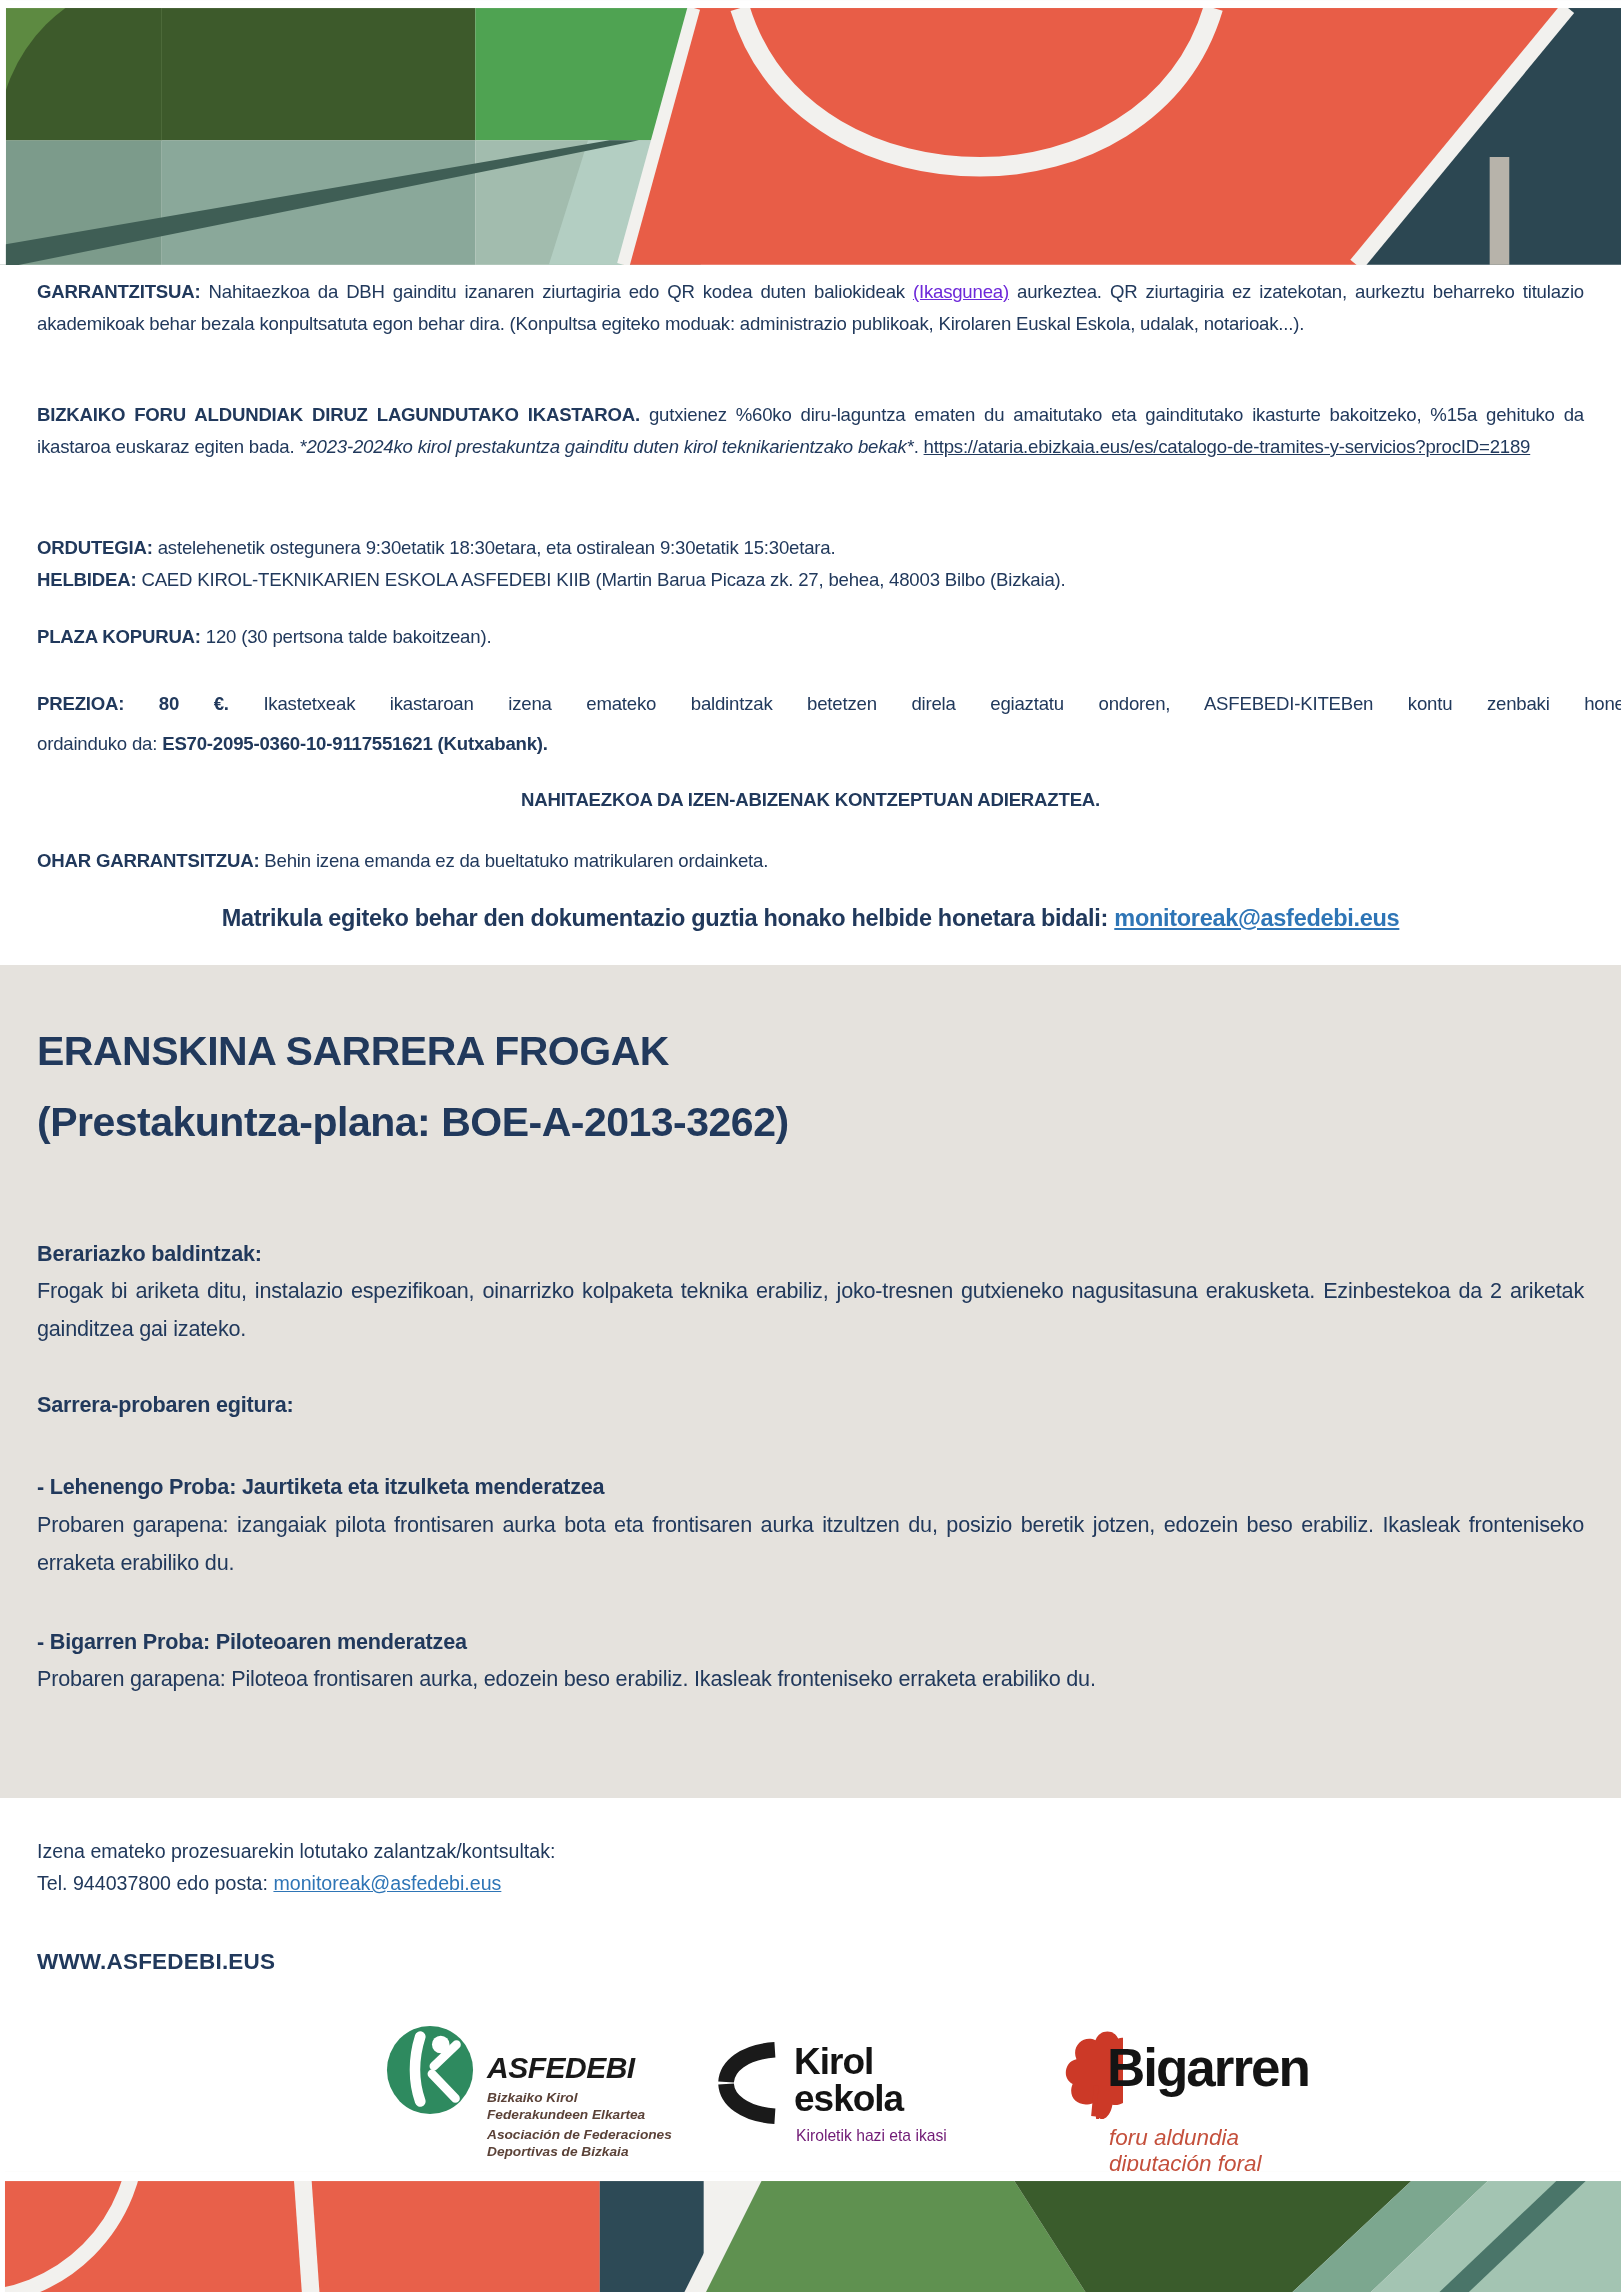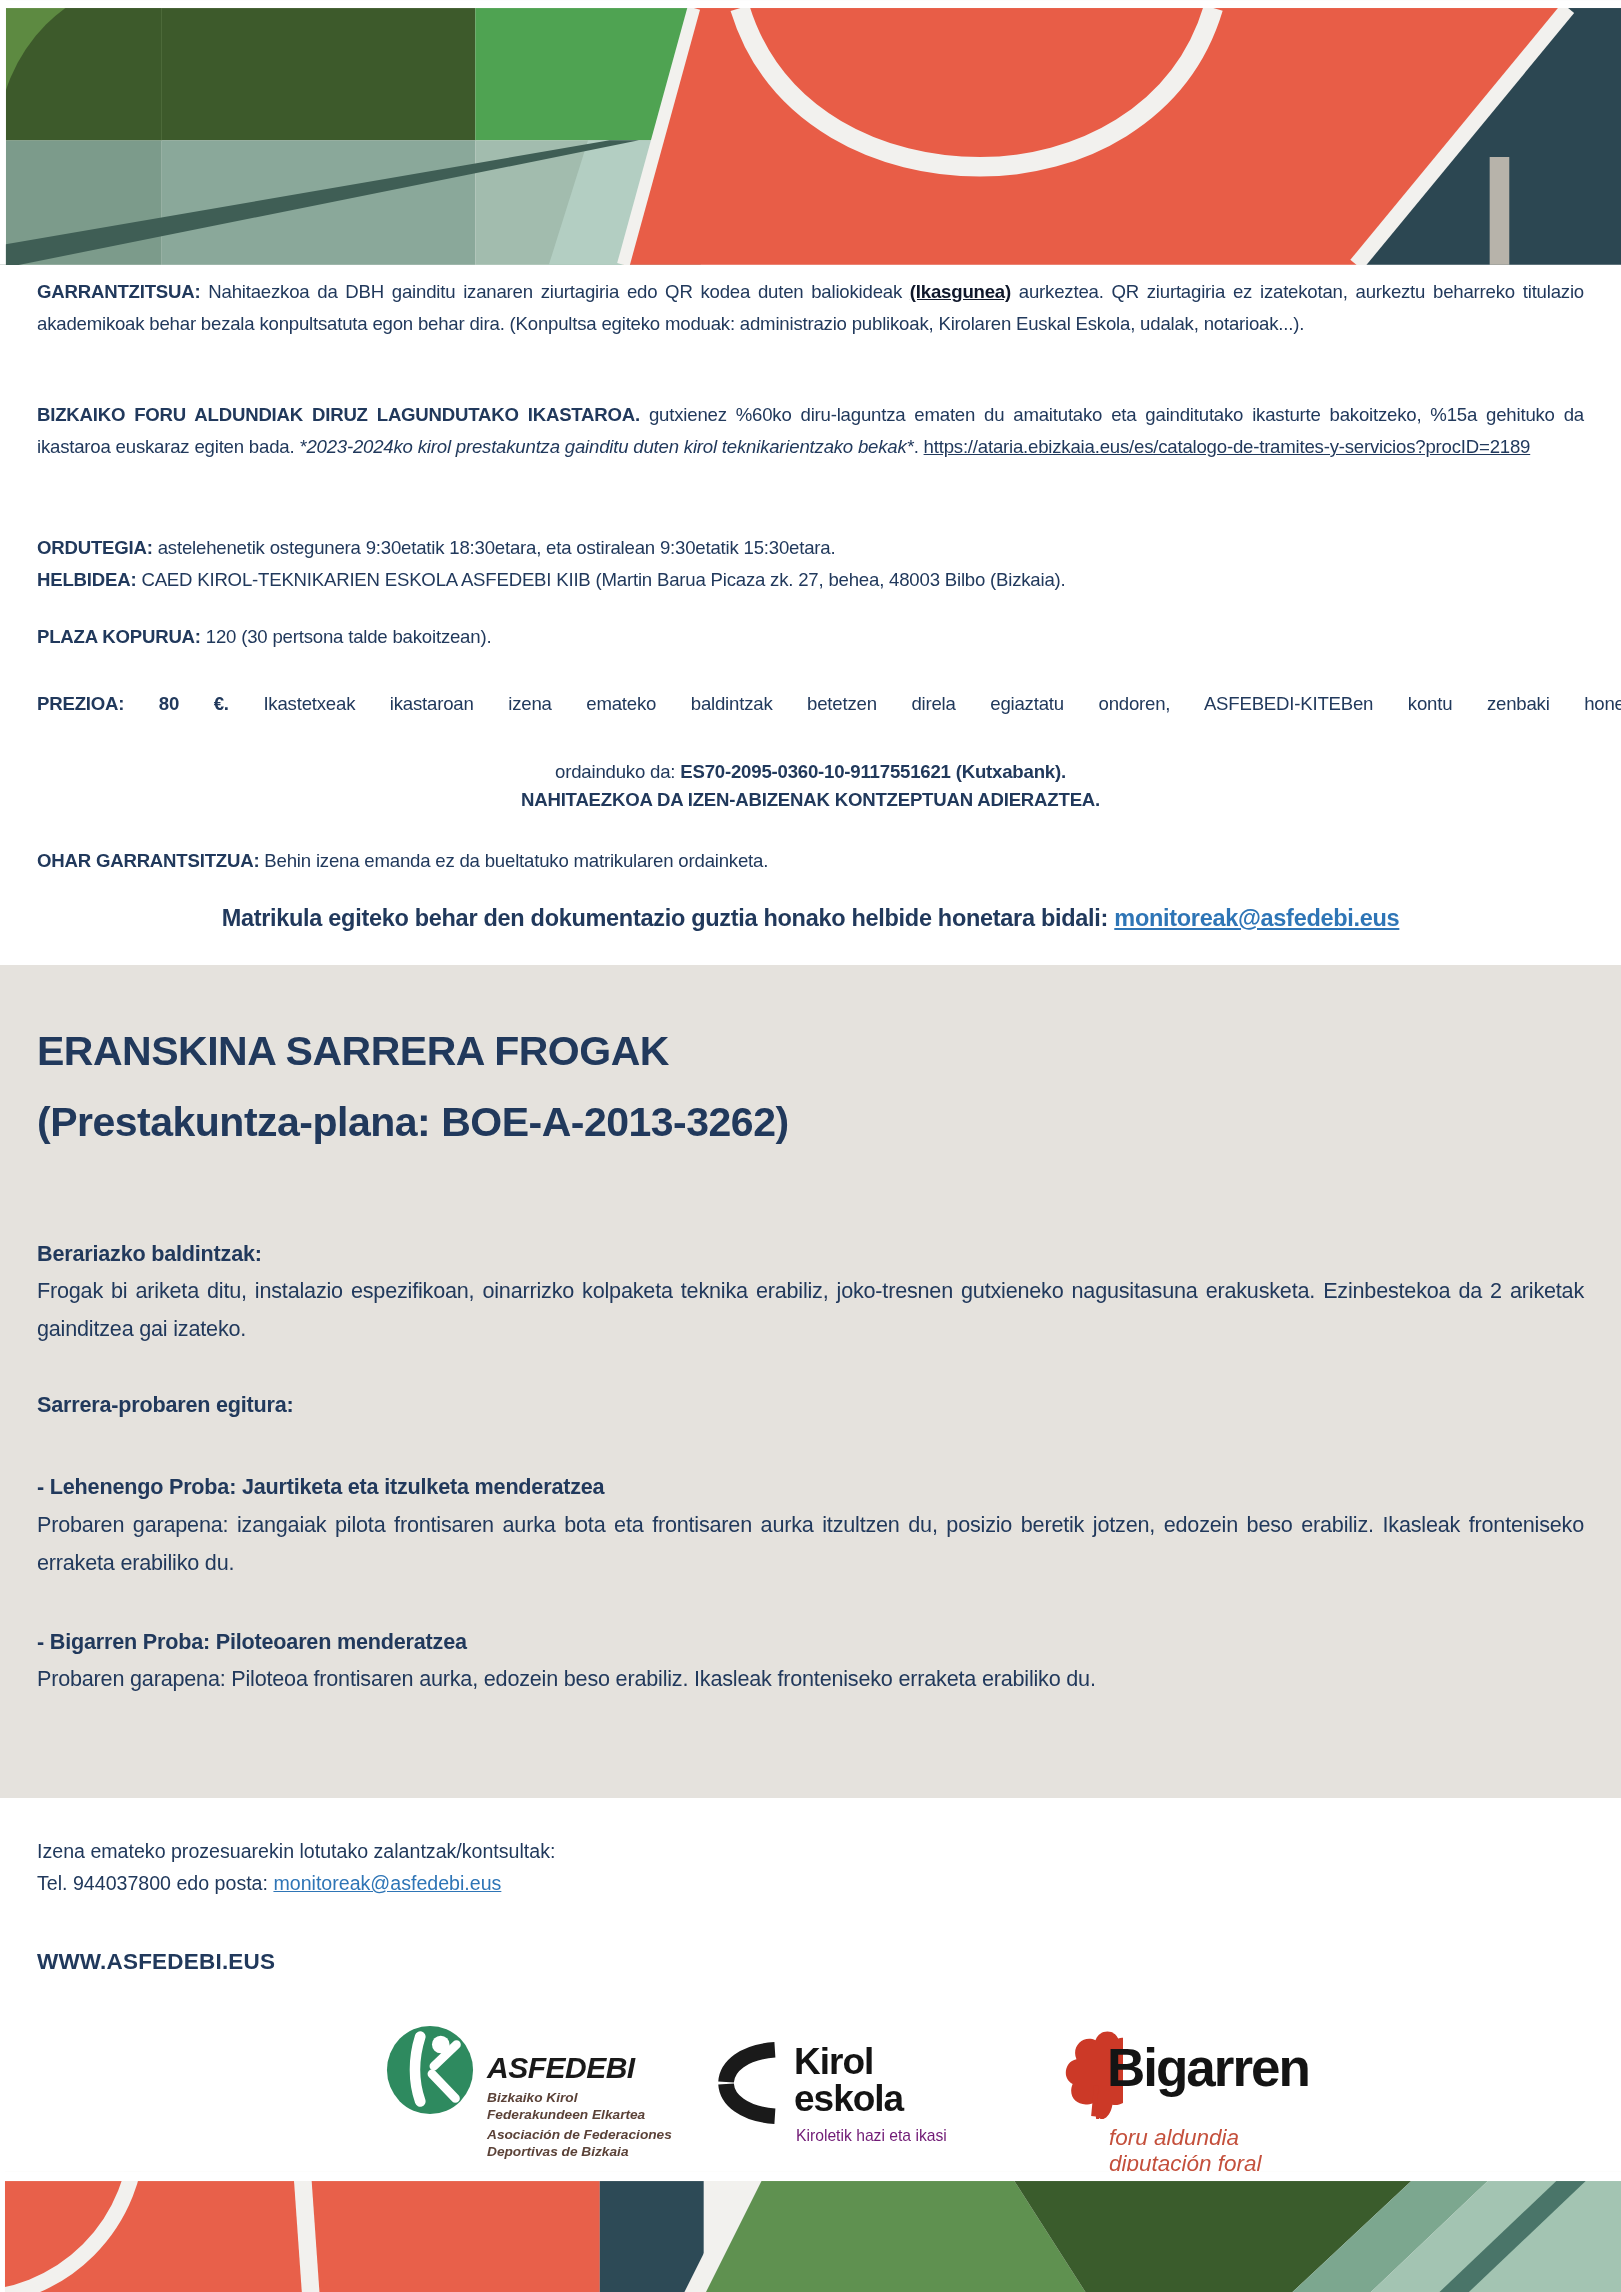--- a/index.html
+++ b/index.html
@@ -11,21 +11,21 @@
   #top-banner { top:0; }
   #bottom-banner { top:2171px; }
 
   .para { position:absolute; left:37px; width:1547px; color:#21395c;
           font-size:18.6px; line-height:32px; text-align:justify; letter-spacing:-0.2px; }
   .center { text-align:center; }
   .b { font-weight:bold; }
   .it { font-style:italic; }
 
   a { cursor:pointer; }
-  .red-link  { color:#0f172a; font-weight:bold; text-decoration:underline; }
+  .red-link  { color:#6d28d9; font-weight:normal; text-decoration:underline; }
   .navy-link { color:#21395c; text-decoration:underline; }
   .blue-link { color:#2e75b6; text-decoration:underline; }
 
   .prezioa-line1 { width:1613px; text-align:justify; text-align-last:justify; }
   .prezioa-line2 { width:1547px; }
 
   .matrikula { font-size:23.5px; font-weight:bold; letter-spacing:-0.3px; }
   .matrikula a { font-weight:bold; }
 
   #annex-bg { position:absolute; left:0; top:965px; width:1621px; height:833px; background:#e5e2dd; }
@@ -94,21 +94,21 @@
     <b>HELBIDEA:</b><span> CAED KIROL-TEKNIKARIEN ESKOLA ASFEDEBI KIIB (Martin Barua Picaza zk. 27, behea, 48003 Bilbo (Bizkaia).</span>
   </p>
 
   <p class="para" style="top:621px; text-align:left">
     <b>PLAZA KOPURUA:</b><span> 120 (30 pertsona talde bakoitzean).</span>
   </p>
 
   <div class="para prezioa-line1" style="top:688px">
     <b>PREZIOA: 80 €.</b><span> Ikastetxeak ikastaroan izena emateko baldintzak betetzen direla egiaztatu ondoren, ASFEBEDI-KITEBen kontu zenbaki honetan</span>
   </div>
-  <div class="para prezioa-line2" style="top:756px; text-align:center">
+  <div class="para prezioa-line2" style="top:728px; text-align:left">
     <span>ordainduko da: </span><b>ES70-2095-0360-10-9117551621 (Kutxabank).</b>
   </div>
 
   <p class="para center b" style="top:784px">NAHITAEZKOA DA IZEN-ABIZENAK KONTZEPTUAN ADIERAZTEA.</p>
 
   <p class="para" style="top:845px; text-align:left">
     <b>OHAR GARRANTSITZUA:</b><span> Behin izena emanda ez da bueltatuko matrikularen ordainketa.</span>
   </p>
 
   <p class="para center matrikula" style="top:902px">

